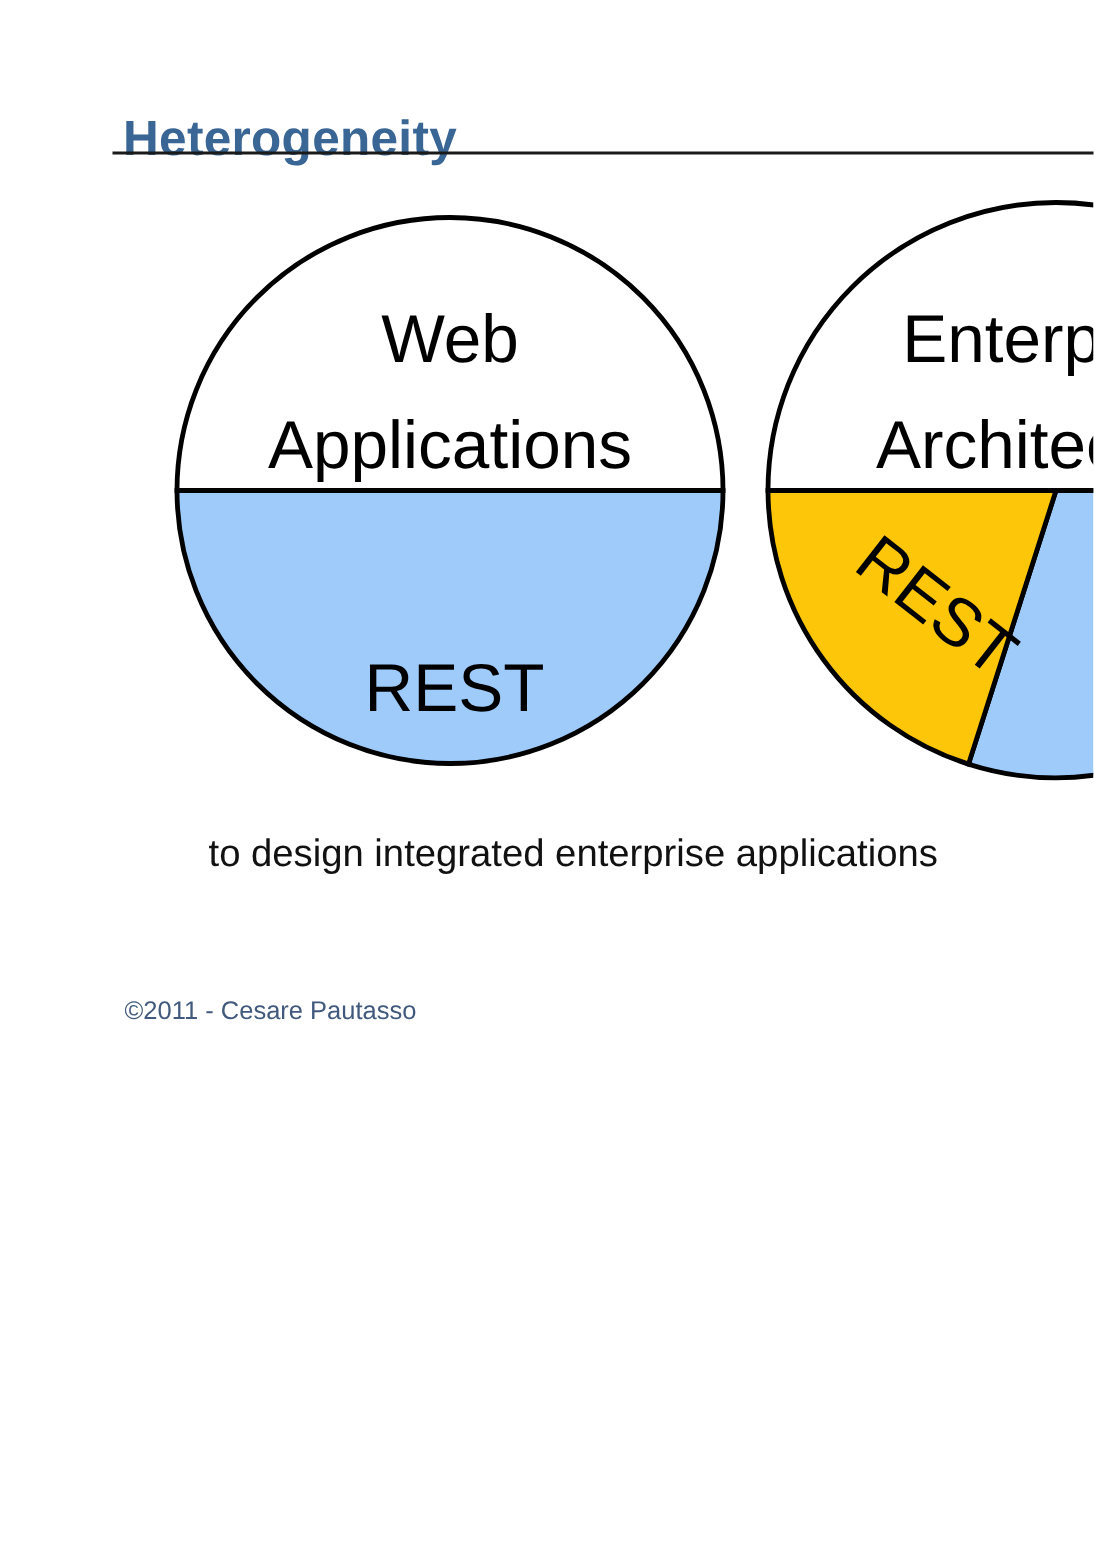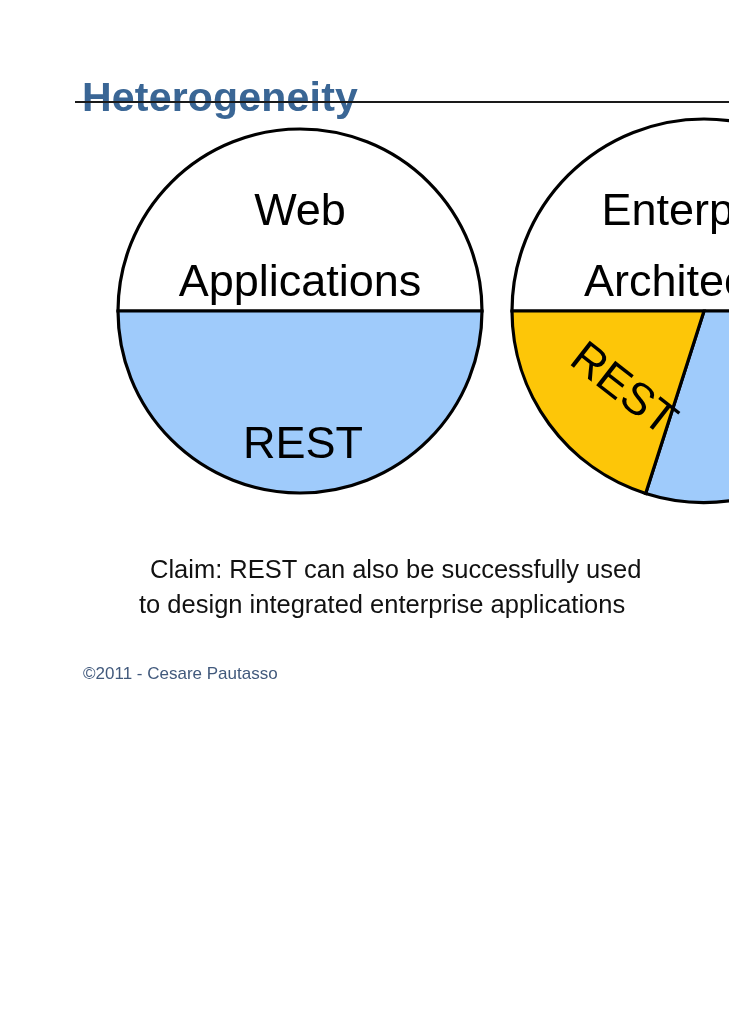--- a/index.html
+++ b/index.html
@@ -23,40 +23,40 @@
     width: 729px;
     height: 1030px;
     background: #ffffff;
   }
 
   
   .slide-title {
     position: absolute;
     left: 82px;
     top: 50px;
-    font-size: 41px;
+    font-size: 33px;
     line-height: 40px;
     color: #3a6695;
     letter-spacing: 0.2px;
     white-space: nowrap;
   }
   .title-rule {
     position: absolute;
     left: 75px;
     top: 101px;
     width: 660px;
     height: 0;
     border-top: 2px solid #1a1a1a;
   }
 
   
   .diagram {
     position: absolute;
     left: 0;
-    top: 0;
+    top: 16px;
     width: 729px;
     height: 832px;
     pointer-events: none;
   }
   .diagram svg {
     display: block;
   }
 
   
   .caption {
@@ -124,19 +124,18 @@
 
         <text class="pie-label" x="704" y="225" font-size="45" text-anchor="middle">Enterprise</text>
         <text class="pie-label" x="704" y="296" font-size="45" text-anchor="middle">Architecture</text>
         <text class="pie-label" x="615" y="400" font-size="45" text-anchor="middle" transform="rotate(38 615 400)">REST</text>
       </g>
 
     </svg>
   </div>
 
   <div class="caption">
-    <span>Claim: REST can also be successfully used</span>
     <span class="line2">to design integrated enterprise applications</span>
   </div>
 
   <div class="footer-copyright">©2011 - Cesare Pautasso</div>
 
 </div>
 
 </body></html>

